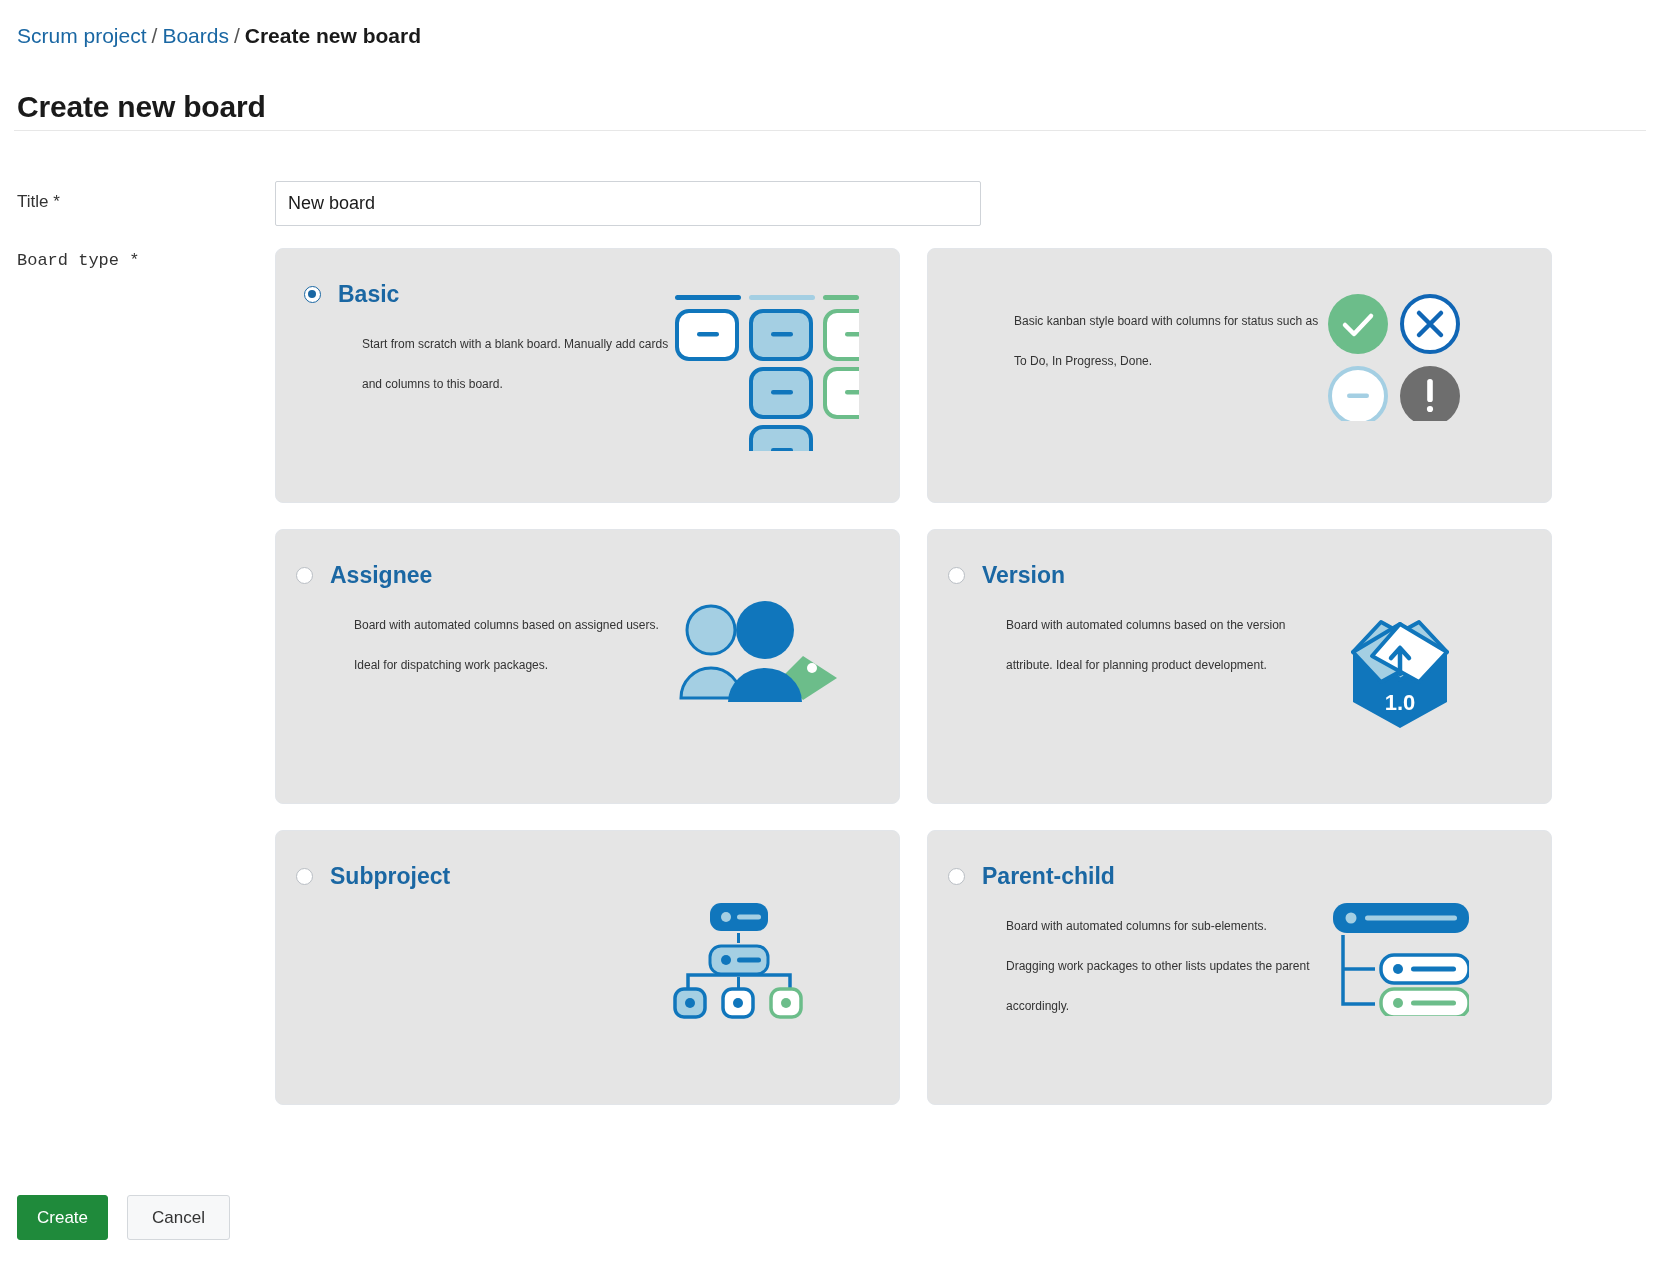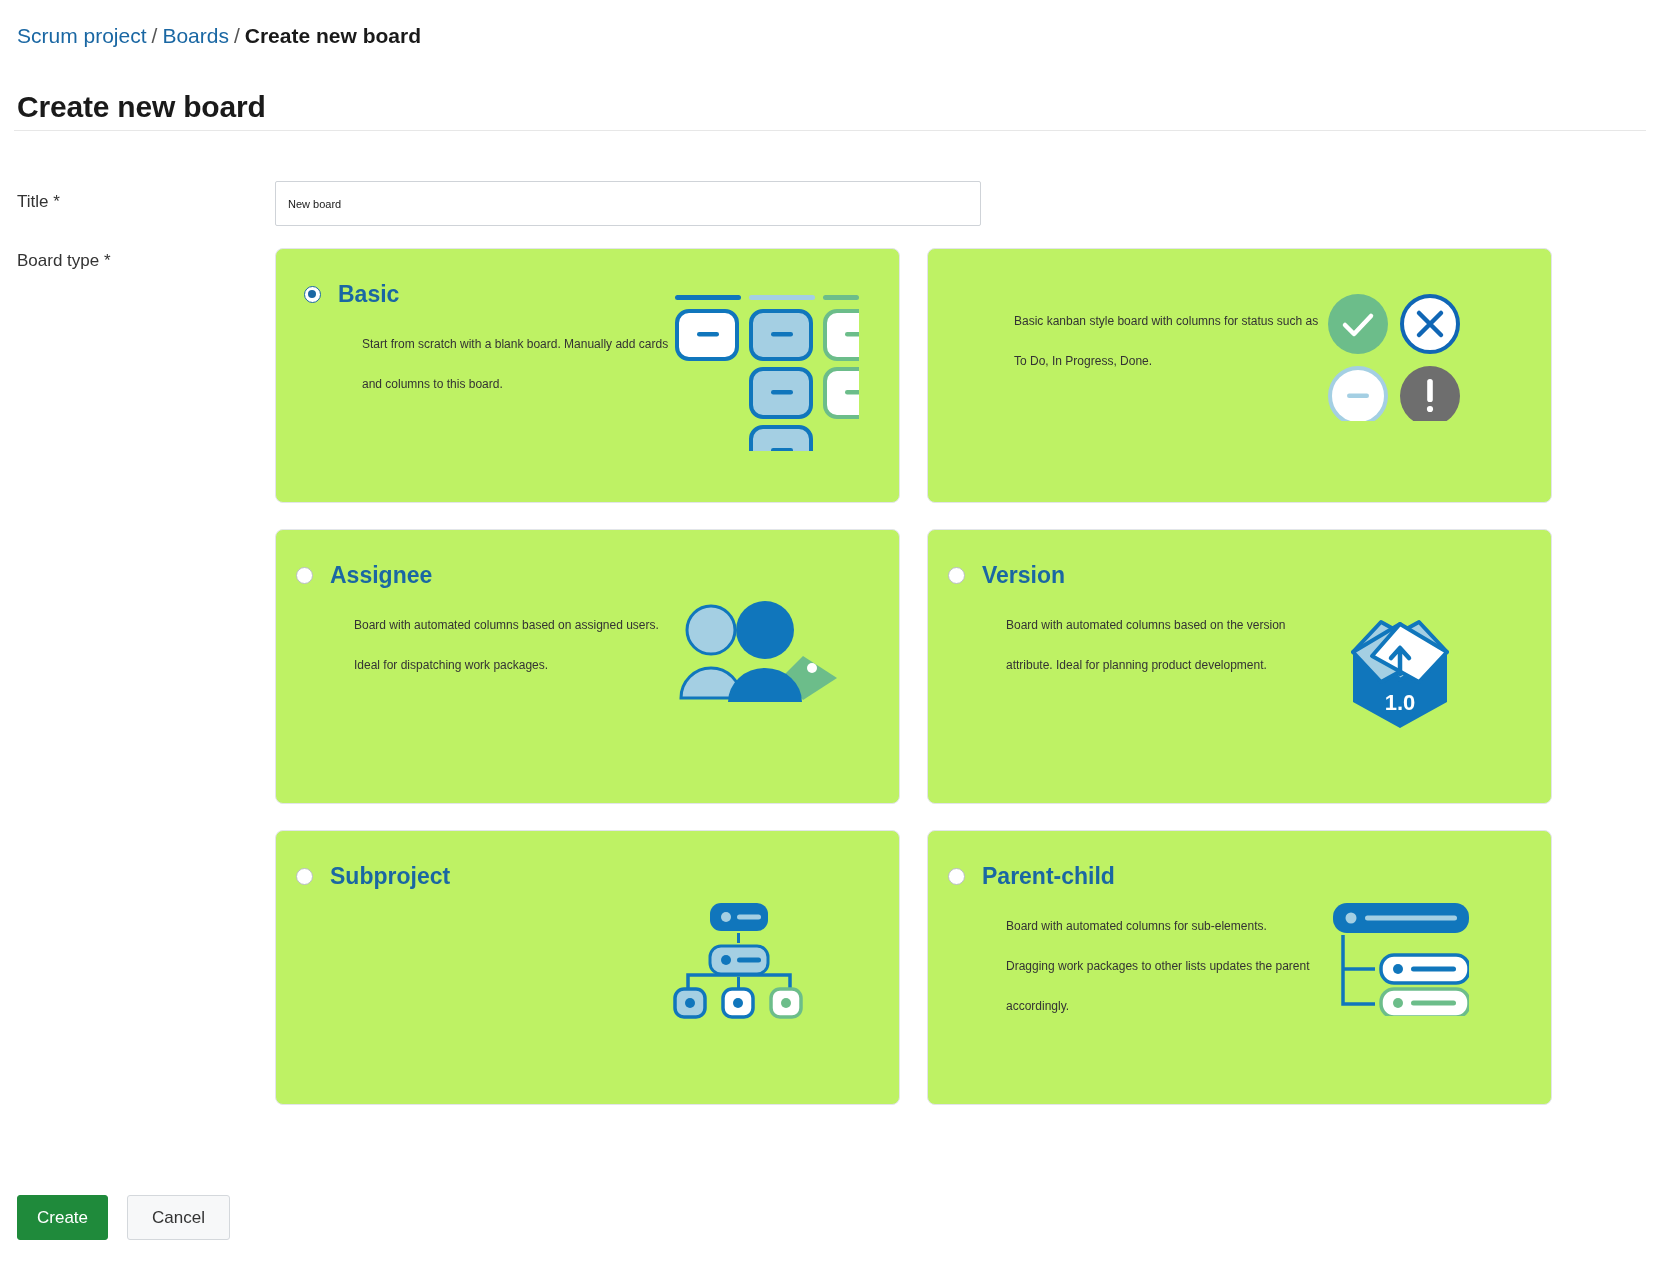--- a/index.html
+++ b/index.html
@@ -53,44 +53,45 @@
     color: #333;
   }
   .title-input {
     position: absolute;
     left: 275px; top: 181px;
     width: 706px; height: 45px;
     border: 1px solid #cfd3d8;
     border-radius: 2px;
     background: #fff;
     font-family: "Liberation Sans", sans-serif;
-    font-size: 11px;
+    font-size: 18px;
     color: #1a1a1a;
     padding: 0 12px;
     outline: none;
   }
 
   .label-boardtype {
     position: absolute;
     left: 17px; top: 251px;
     font-size: 17px;
     color: #333;
+    font-family: Liberation Mono, monospace;
   }
 
   
   .cards {
     position: absolute;
     left: 275px; top: 248px;
     width: 1316px;
   }
   .card-row { display: flex; gap: 27px; margin-bottom: 26px; }
   .card {
     position: relative;
     width: 625px;
-    background: #bef264;
+    background: #e5e5e5;
     border: 1px solid #e2e5e9;
     border-radius: 8px;
     padding: 34px 28px 28px 28px;
   }
   .card.h1 { height: 255px; }
   .card.h2 { height: 275px; padding-left: 20px; }
 
   .card-head { display: flex; align-items: center; gap: 17px; }
   .radio {
     width: 17px; height: 17px;

